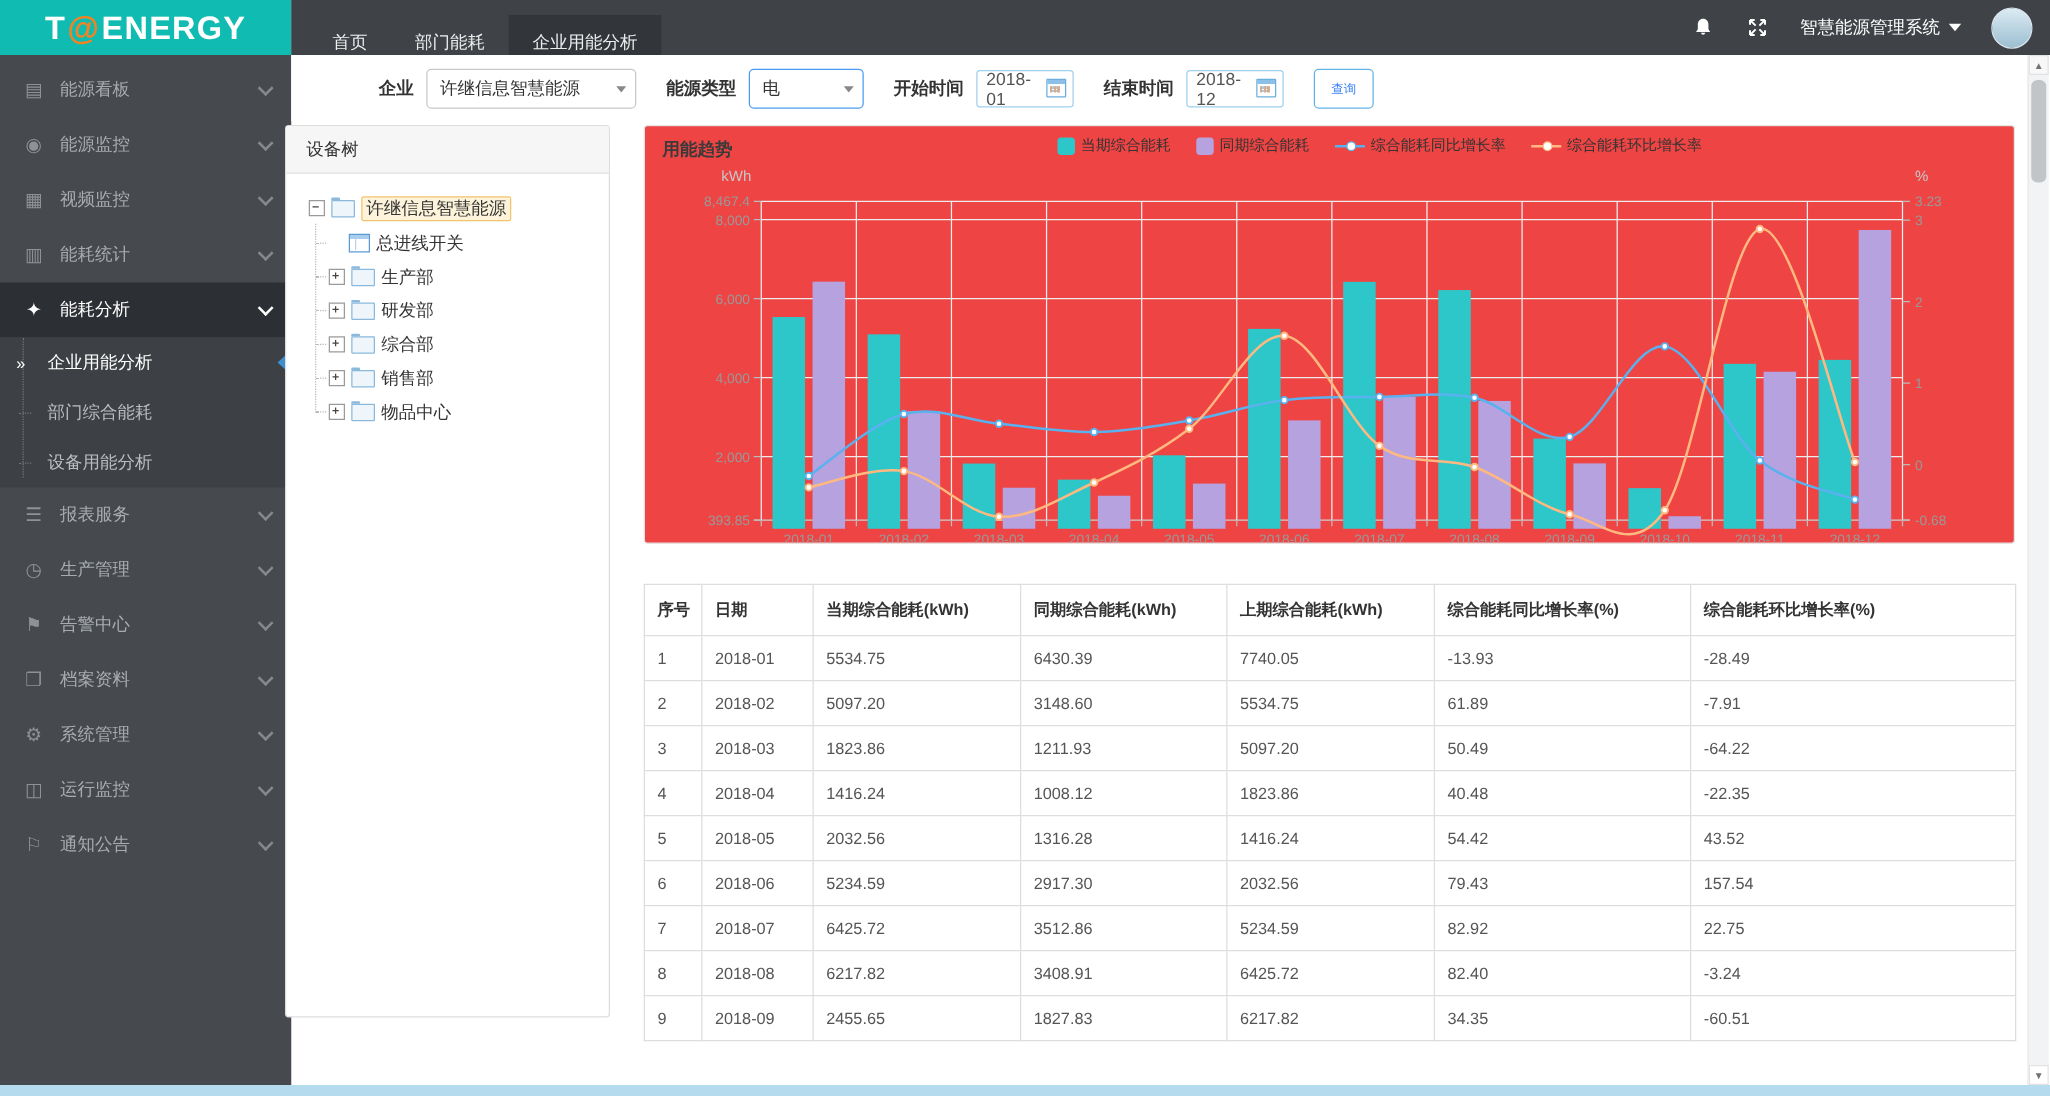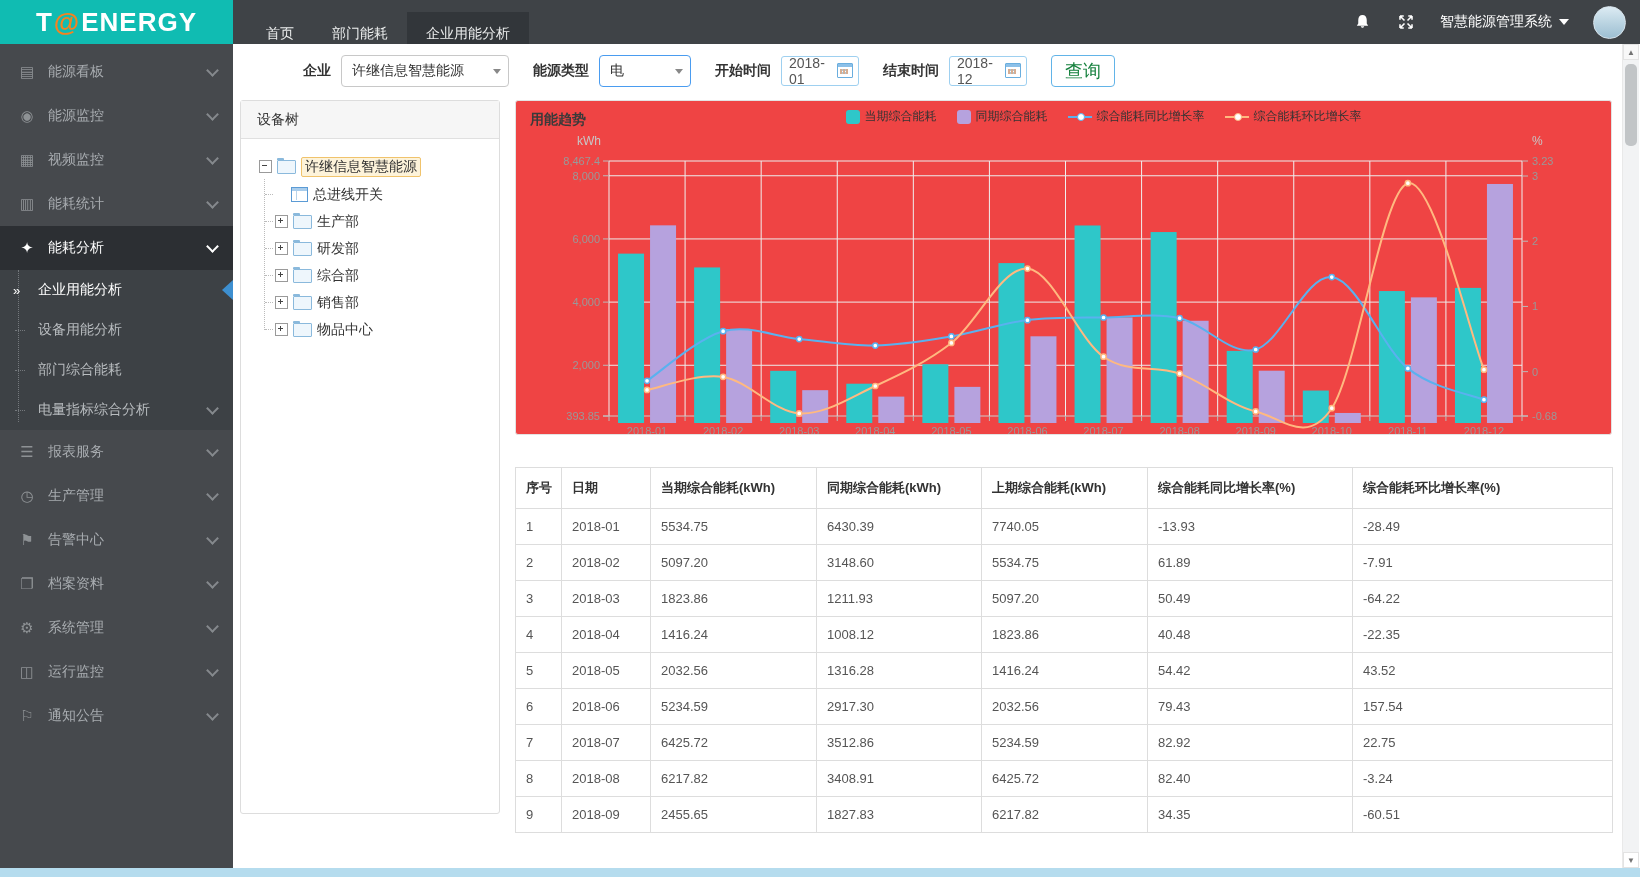--- a/index.html
+++ b/index.html
@@ -55,24 +55,24 @@
   .sel-company{width:168px;}
   .sel-energy{width:92px;border-color:#4a9cf0;}
   .date{height:30px;width:78px;border:1px solid #9ed0f0;border-radius:3px;display:flex;align-items:center;
         justify-content:space-between;padding:0 5px 0 7px;font-size:14px;color:#555;background:#fff;box-sizing:border-box;cursor:text;}
   .cal-icon{width:14px;height:13px;border:1px solid #6aaede;border-radius:1px;position:relative;background:
         linear-gradient(#8cc0e8 0 3px, #fff 3px);flex:none;}
   .cal-icon::after{content:'';position:absolute;left:2px;top:5px;width:8px;height:5px;
         background:repeating-linear-gradient(90deg,#c97 0 2px,transparent 2px 3px),
                    repeating-linear-gradient(#9bc 0 2px,transparent 2px 3px);opacity:.8;}
   .query-btn{height:32px;padding:0 13px;border:1px solid #62b4e8;border-radius:4px;background:#fff;
-        font-size:18px;color:#15803d;cursor:pointer;font-family:inherit;}
-
-  
-  .tree-card{position:absolute;left:240px;top:100px;width:260px;height:714px;background:#fff;border:1px solid #ddd;border-radius:3px;box-sizing:border-box;}
+        font-size:10px;color:#3b82f6;cursor:pointer;font-family:inherit;}
+
+  
+  .tree-card{position:absolute;left:228px;top:100px;width:260px;height:714px;background:#fff;border:1px solid #ddd;border-radius:3px;box-sizing:border-box;}
   .tree-head{height:37px;line-height:37px;padding-left:16px;background:#f6f6f6;border-bottom:1px solid #e0e0e0;font-size:14px;color:#333;}
   .tree-body{padding:14px 0 0 18px;font-size:14px;color:#333;}
   .tree-row{display:flex;align-items:center;height:27px;cursor:pointer;white-space:nowrap;}
   .expander{width:11px;height:11px;border:1px solid #9a9a9a;background:#fff;flex:none;position:relative;margin-right:5px;}
   .expander::before{content:'';position:absolute;left:2px;top:4px;width:5px;height:1px;background:#444;}
   .expander.plus::after{content:'';position:absolute;left:4px;top:2px;width:1px;height:5px;background:#444;}
   .folder-icon{width:17px;height:12px;background:#eef6fc;border:1px solid #8ab9dc;border-radius:1px;position:relative;margin-right:5px;flex:none;}
   .folder-icon::before{content:'';position:absolute;top:-3px;left:-1px;width:7px;height:2px;background:#8ab9dc;border-radius:1px 1px 0 0;}
   .dev-icon{width:15px;height:13px;border:1px solid #5b9bd5;background:linear-gradient(#a9cdec 0 3px,#fff 3px);
         position:relative;margin-right:5px;flex:none;}
@@ -148,30 +148,25 @@
           <span class="chev"></span>
         </div>
         <div class="submenu">
           <div class="sub-item active">
             <span class="sub-arrow">»</span>
             <span>企业用能分析</span>
             <span class="active-marker"></span>
           </div>
           <div class="sub-item">
             <span class="stub"></span>
-            <span>设备用能分析</span>
+            <span>部门综合能耗</span>
           </div>
           <div class="sub-item">
             <span class="stub"></span>
-            <span>部门综合能耗</span>
-          </div>
-          <div class="sub-item">
-            <span class="stub"></span>
-            <span>电量指标综合分析</span>
-            <span class="sub-chev"></span>
+            <span>设备用能分析</span>
           </div>
         </div>
         <div class="side-item">
           <span class="s-icon">☰</span>
           <span class="s-label">报表服务</span>
           <span class="chev"></span>
         </div>
         <div class="side-item">
           <span class="s-icon">◷</span>
           <span class="s-label">生产管理</span>

